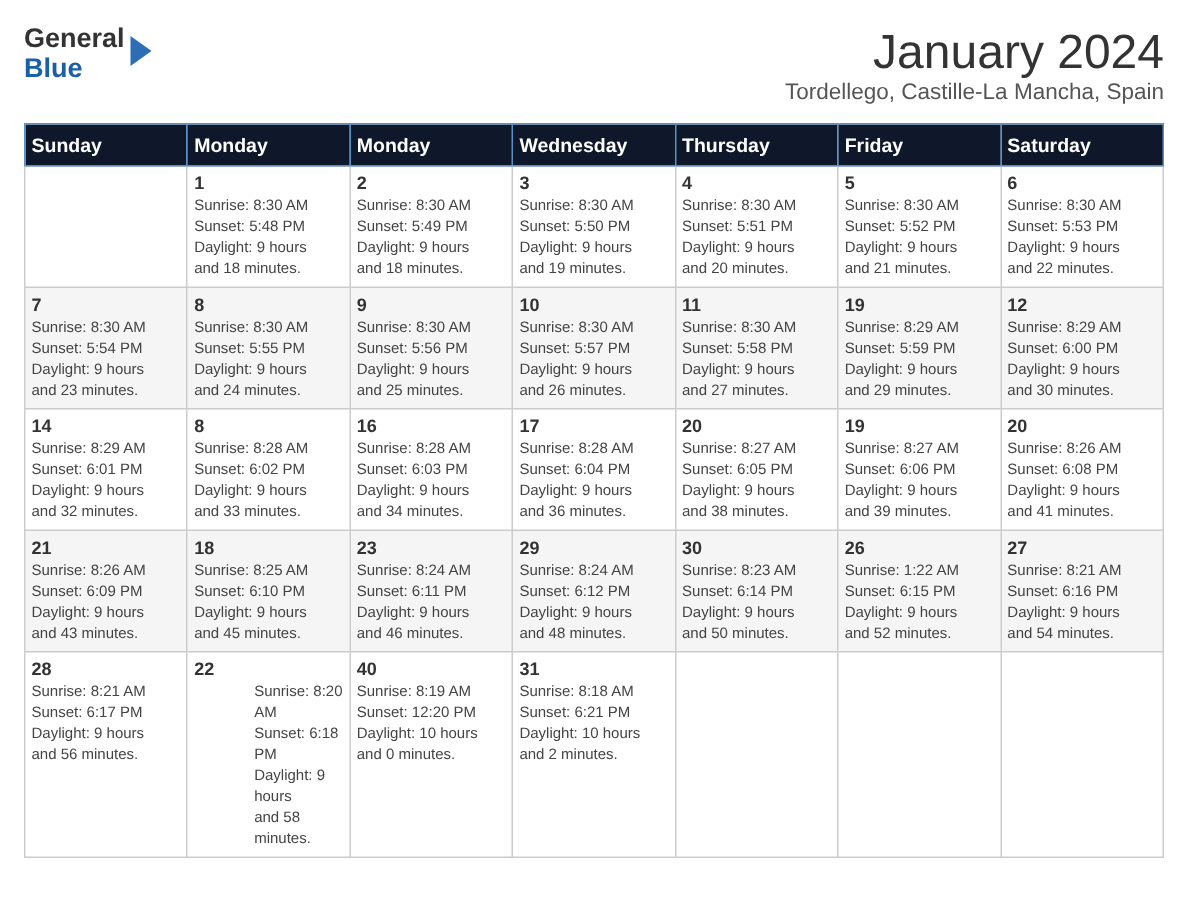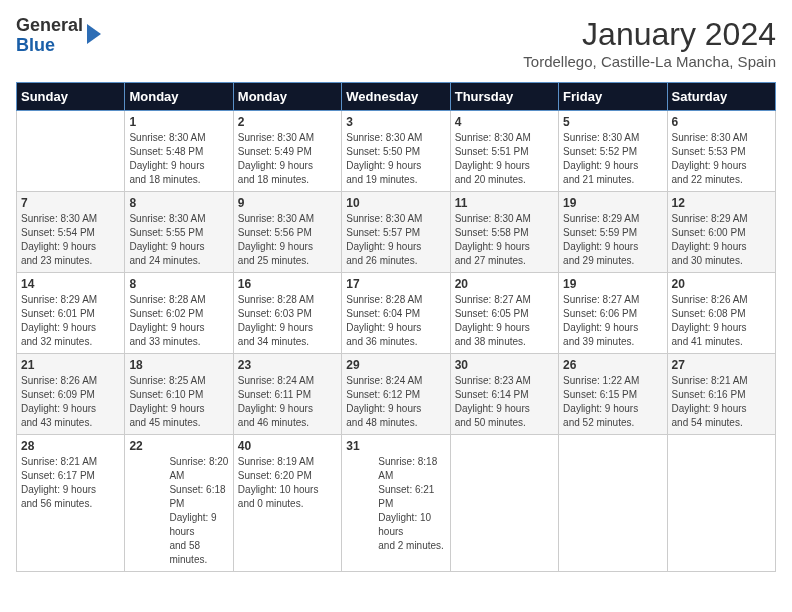--- a/index.html
+++ b/index.html
@@ -339,27 +339,27 @@
         <td>
           <span class="day-number">22</span>
           <div class="day-info" style="white-space: pre-line; margin-left: 40px;">Sunrise: 8:20 AM
 Sunset: 6:18 PM
 Daylight: 9 hours
 and 58 minutes.</div>
         </td>
         <td>
           <span class="day-number">40</span>
           <div class="day-info" style="white-space: pre-line;">Sunrise: 8:19 AM
-Sunset: 6:20 PM
+Sunset: 12:20 PM
 Daylight: 10 hours
 and 0 minutes.</div>
         </td>
         <td>
           <span class="day-number">31</span>
-          <div class="day-info" style="white-space: pre-line; margin-left: 32px;">Sunrise: 8:18 AM
+          <div class="day-info" style="white-space: pre-line;">Sunrise: 8:18 AM
 Sunset: 6:21 PM
 Daylight: 10 hours
 and 2 minutes.</div>
         </td>
         <td class="empty-cell"></td>
         <td class="empty-cell"></td>
         <td class="empty-cell"></td>
       </tr>
     </tbody>
 </table>

